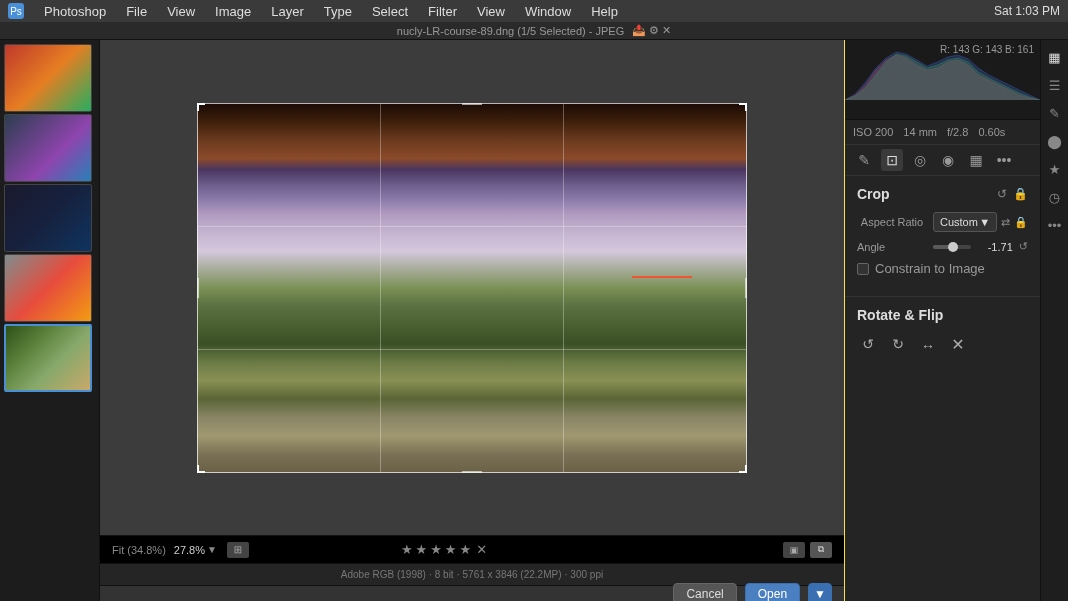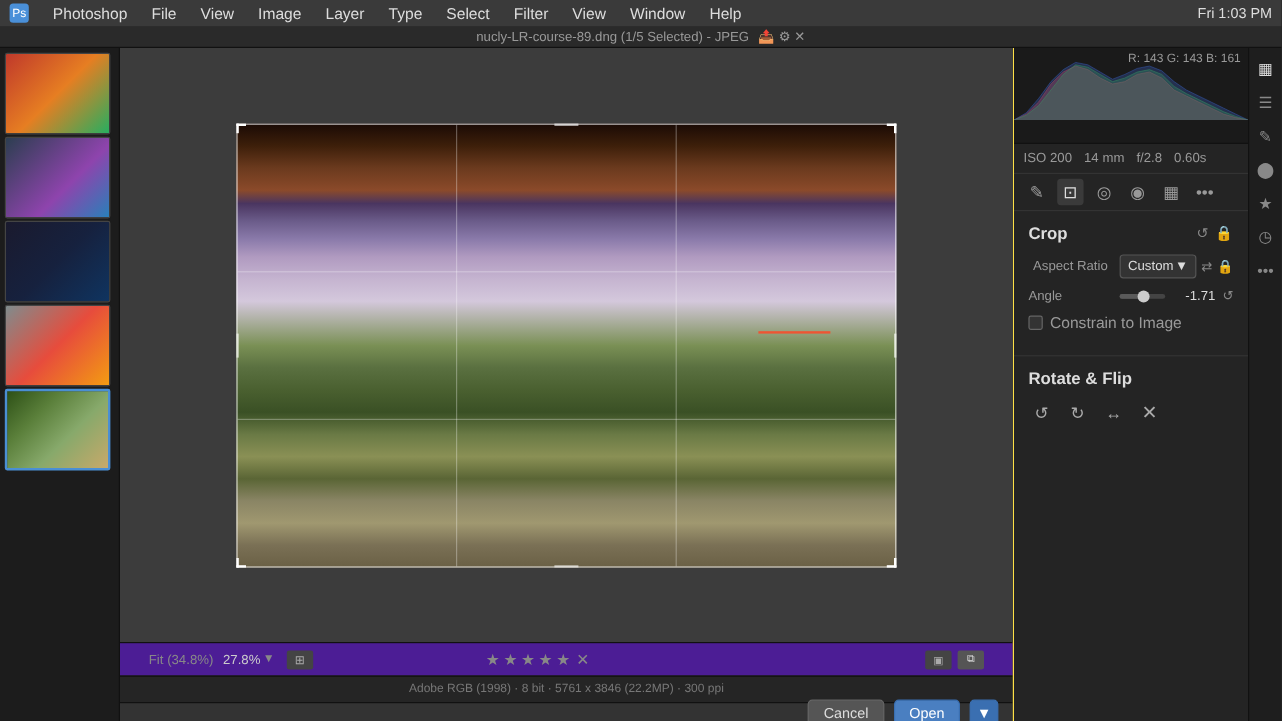--- a/index.html
+++ b/index.html
@@ -460,24 +460,24 @@
       display: flex;
       align-items: center;
       justify-content: center;
       font-size: 10px;
       color: #777;
       border-top: 1px solid #111;
     }
 
     .bottom-controls {
       height: 28px;
-      background: #4c1d95;
-      display: flex;
-      align-items: center;
-      padding: 0 24px;
+      background: #000000;
+      display: flex;
+      align-items: center;
+      padding: 0 12px;
       gap: 8px;
       border-top: 1px solid #111;
     }
 
     .action-buttons {
       height: 16px;
       background: #333;
       display: flex;
       align-items: center;
       justify-content: flex-end;
@@ -542,21 +542,21 @@
     <span class="menu-item">View</span>
     <span class="menu-item">Image</span>
     <span class="menu-item">Layer</span>
     <span class="menu-item">Type</span>
     <span class="menu-item">Select</span>
     <span class="menu-item">Filter</span>
     <span class="menu-item">View</span>
     <span class="menu-item">Window</span>
     <span class="menu-item">Help</span>
     <div class="right-items">
-      <span>Fri 1:03 PM</span>
+      <span>Sat 1:03 PM</span>
     </div>
   </div>
 
 
   <div style="height:18px; background:#2a2a2a; display:flex; align-items:center; justify-content:center; border-bottom:1px solid #111;">
     <span style="font-size:11px; color:#999;">nucly-LR-course-89.dng (1/5 Selected)  -  JPEG</span>
     <span style="margin-left:8px; font-size:11px; color:#999;">📤 ⚙ ✕</span>
   </div>
 
   <div class="content-area">

